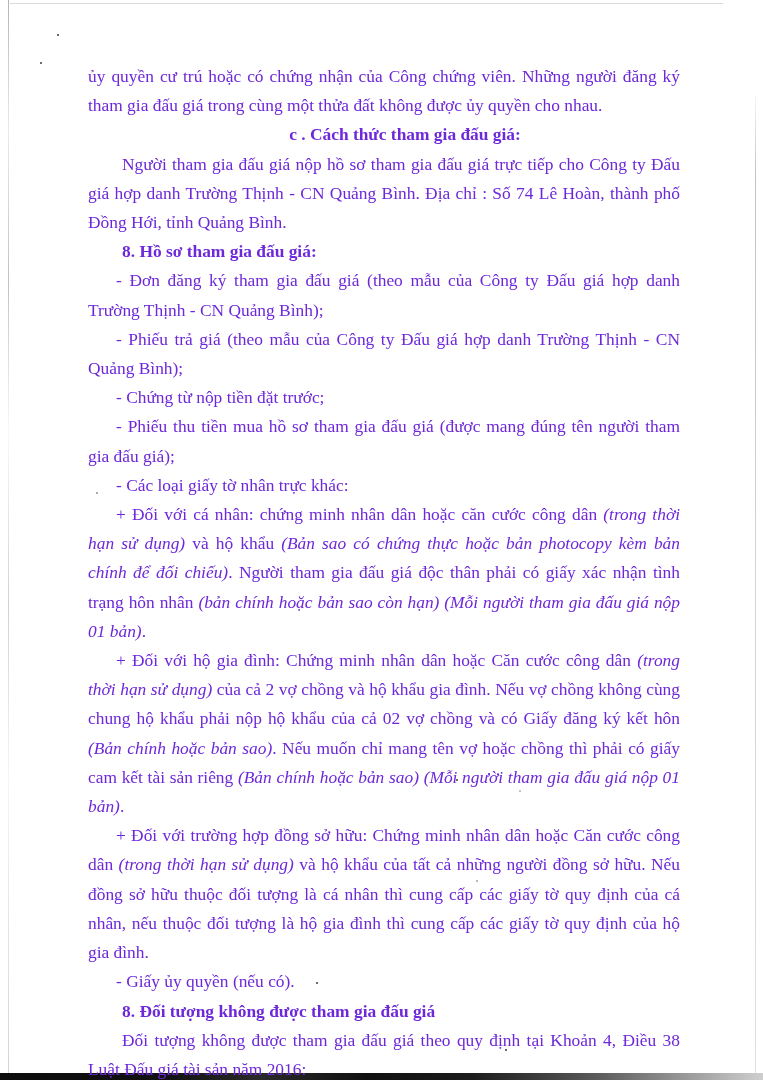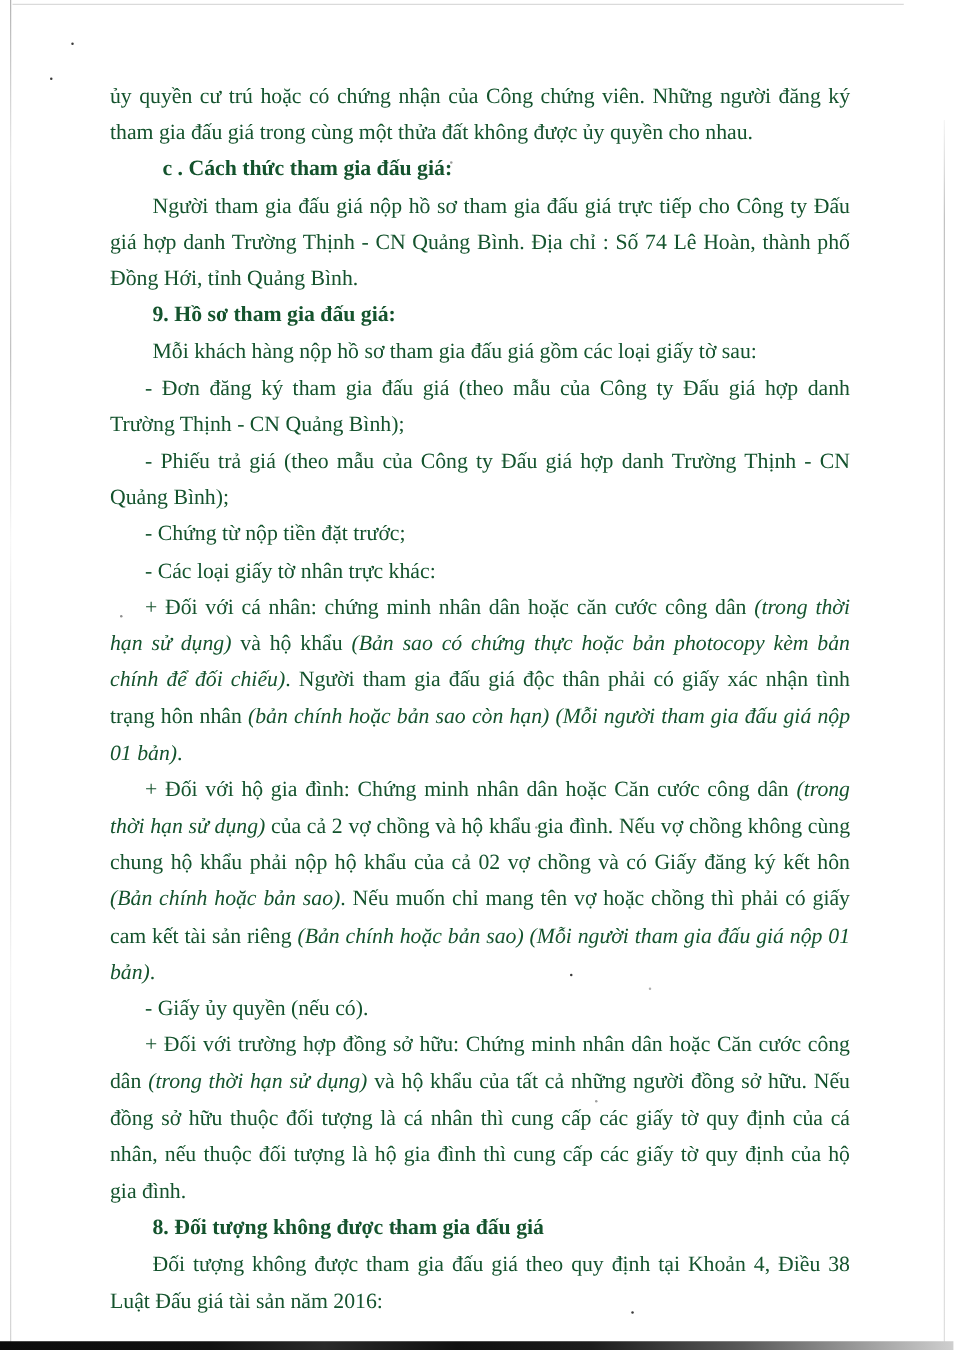--- a/index.html
+++ b/index.html
@@ -9,21 +9,21 @@
     background: #ffffff;
   }
 
   .page {
     position: relative;
     width: 763px;
     height: 1080px;
     background: #ffffff;
     overflow: hidden;
     font-family: "Liberation Serif", "DejaVu Serif", serif;
-    color: #14532d;
+    color: #6d28d9;
   }
 
   
   .scan-edge-left {
     position: absolute;
     top: 0;
     left: 8px;
     width: 1px;
     height: 1080px;
     background: linear-gradient(to bottom,
@@ -86,21 +86,21 @@
     margin: 0;
     text-align: justify;
     text-justify: inter-word;
   }
 
   p.indent { text-indent: 34px; }
   p.indent-sm { text-indent: 28px; }
   p.heading {
     font-weight: bold;
     text-indent: 42px;
-    text-align: left;
+    text-align: center;
   }
   p.heading-b {
     font-weight: bold;
     text-indent: 34px;
     text-align: left;
   }
   p.noindent { text-indent: 0; }
   p.lastline { text-align: left; }
 
   i { font-style: italic; }
@@ -128,39 +128,39 @@
   <span class="speck" style="left:505px; top:1049px; width:2px; height:2px;"></span>
 
   <div class="textblock">
 
     <p class="noindent">ủy quyền cư trú hoặc có chứng nhận của Công chứng viên. Những người đăng ký tham gia đấu giá trong cùng một thửa đất không được ủy quyền cho nhau.</p>
 
     <p class="heading"><b>c . Cách thức tham gia đấu giá</b><span>:</span></p>
 
     <p class="indent">Người tham gia đấu giá nộp hồ sơ tham gia đấu giá trực tiếp cho Công ty Đấu giá hợp danh Trường Thịnh - CN Quảng Bình. Địa chỉ : Số 74 Lê Hoàn, thành phố Đồng Hới, tỉnh Quảng Bình.</p>
 
-    <p class="heading-b">9. Hồ sơ tham gia đấu giá:</p>
+    <p class="heading-b">8. Hồ sơ tham gia đấu giá:</p>
 
-    <p class="indent lastline">Mỗi khách hàng nộp hồ sơ tham gia đấu giá gồm các loại giấy tờ sau:</p>
 
     <p class="indent-sm">- Đơn đăng ký tham gia đấu giá (theo mẫu của Công ty Đấu giá hợp danh Trường Thịnh - CN Quảng Bình);</p>
 
     <p class="indent-sm">- Phiếu trả giá (theo mẫu của Công ty Đấu giá hợp danh Trường Thịnh - CN Quảng Bình);</p>
 
     <p class="indent-sm lastline">- Chứng từ nộp tiền đặt trước;</p>
 
+    <p class="indent-sm">- Phiếu thu tiền mua hồ sơ tham gia đấu giá (được mang đúng tên người tham gia đấu giá);</p>
 
     <p class="indent-sm lastline">- Các loại giấy tờ nhân trực khác:</p>
 
     <p class="indent-sm"><span>+ Đối với cá nhân: chứng minh nhân dân hoặc căn cước công dân </span><i>(trong thời hạn sử dụng)</i><span> và hộ khẩu </span><i>(Bản sao có chứng thực hoặc bản photocopy kèm bản chính để đối chiếu)</i><span>. Người tham gia đấu giá độc thân phải có giấy xác nhận tình trạng hôn nhân </span><i>(bản chính hoặc bản sao còn hạn) (Mỗi người tham gia đấu giá nộp 01 bản)</i><span>.</span></p>
 
     <p class="indent-sm"><span>+ Đối với hộ gia đình: Chứng minh nhân dân hoặc Căn cước công dân </span><i>(trong thời hạn sử dụng)</i><span> của cả 2 vợ chồng và hộ khẩu gia đình. Nếu vợ chồng không cùng chung hộ khẩu phải nộp hộ khẩu của cả 02 vợ chồng và có Giấy đăng ký kết hôn </span><i>(Bản chính hoặc bản sao)</i><span>. Nếu muốn chỉ mang tên vợ hoặc chồng thì phải có giấy cam kết tài sản riêng </span><i>(Bản chính hoặc bản sao) (Mỗi người tham gia đấu giá nộp 01 bản)</i><span>.</span></p>
 
+    <p class="indent-sm"><span>+ Đối với trường hợp đồng sở hữu: Chứng minh nhân dân hoặc Căn cước công dân </span><i>(trong thời hạn sử dụng)</i><span> và hộ khẩu của tất cả những người đồng sở hữu. Nếu đồng sở hữu thuộc đối tượng là cá nhân thì cung cấp các giấy tờ quy định của cá nhân, nếu thuộc đối tượng là hộ gia đình thì cung cấp các giấy tờ quy định của hộ gia đình.</span></p>
+
     <p class="indent-sm lastline">- Giấy ủy quyền (nếu có).</p>
-
-    <p class="indent-sm"><span>+ Đối với trường hợp đồng sở hữu: Chứng minh nhân dân hoặc Căn cước công dân </span><i>(trong thời hạn sử dụng)</i><span> và hộ khẩu của tất cả những người đồng sở hữu. Nếu đồng sở hữu thuộc đối tượng là cá nhân thì cung cấp các giấy tờ quy định của cá nhân, nếu thuộc đối tượng là hộ gia đình thì cung cấp các giấy tờ quy định của hộ gia đình.</span></p>
 
     <p class="heading-b">8. Đối tượng không được tham gia đấu giá</p>
 
     <p class="indent">Đối tượng không được tham gia đấu giá theo quy định tại Khoản 4, Điều 38 Luật Đấu giá tài sản năm 2016:</p>
 
   </div>
 </div>
 
 </body></html>

